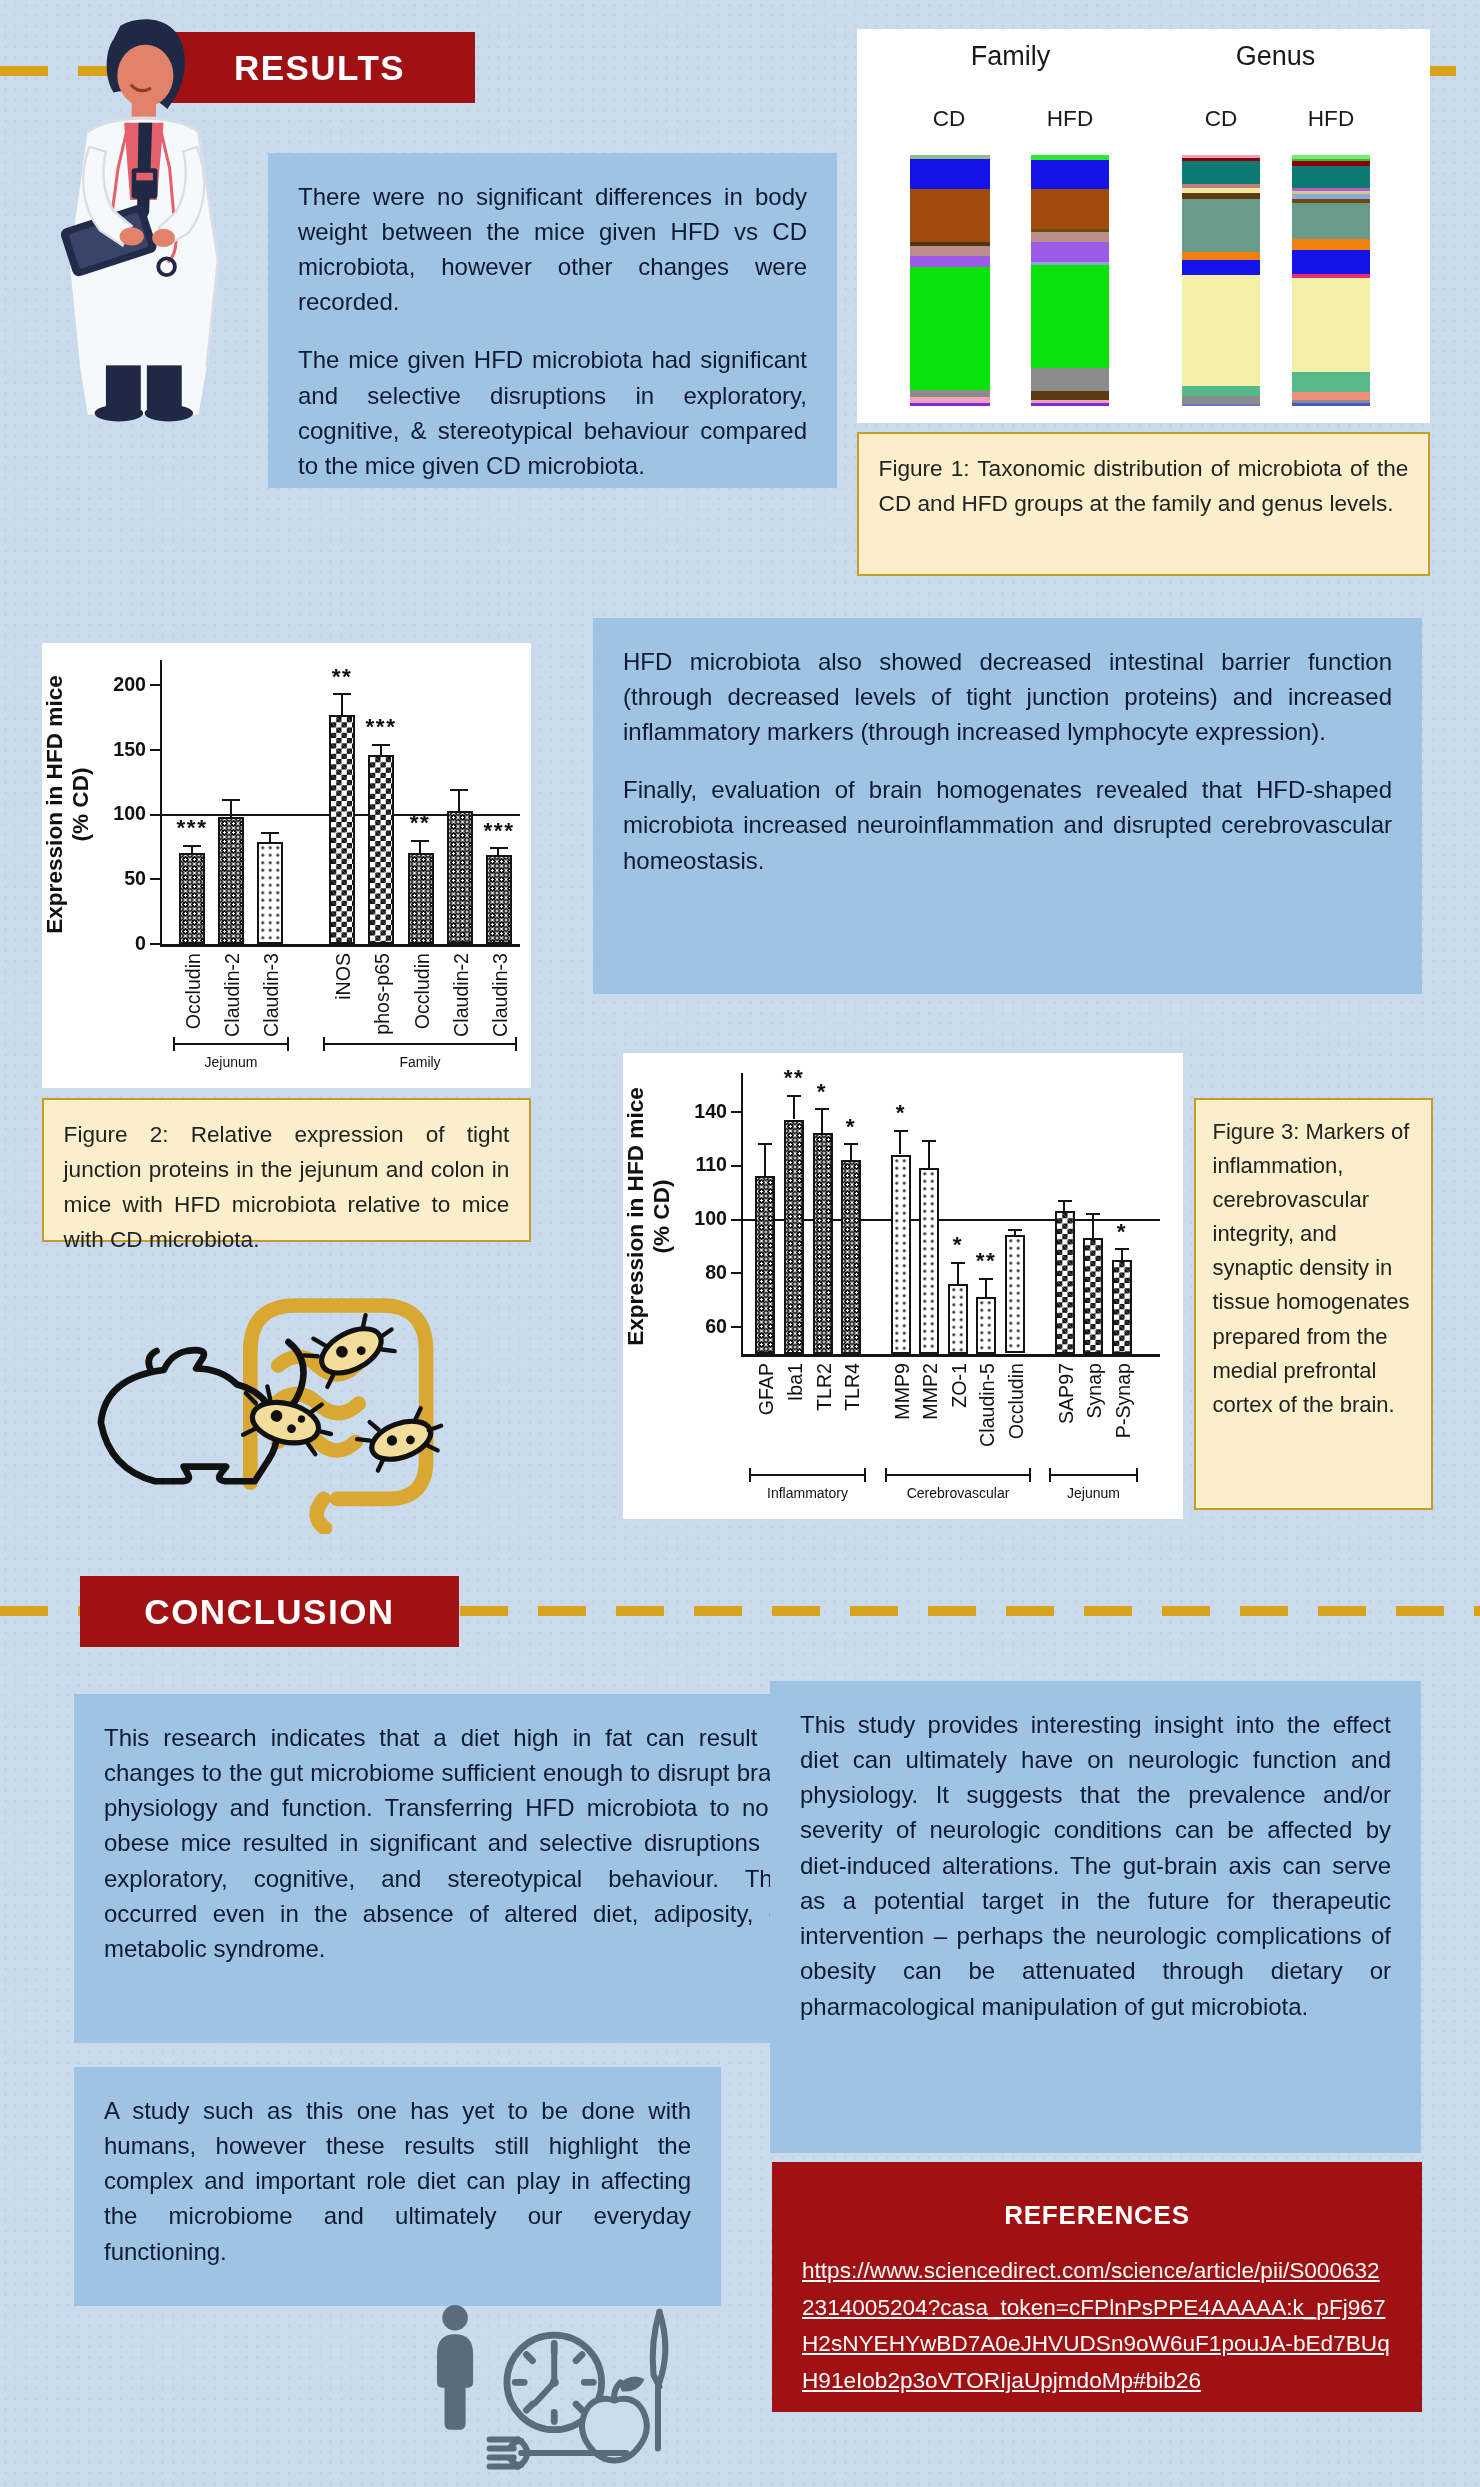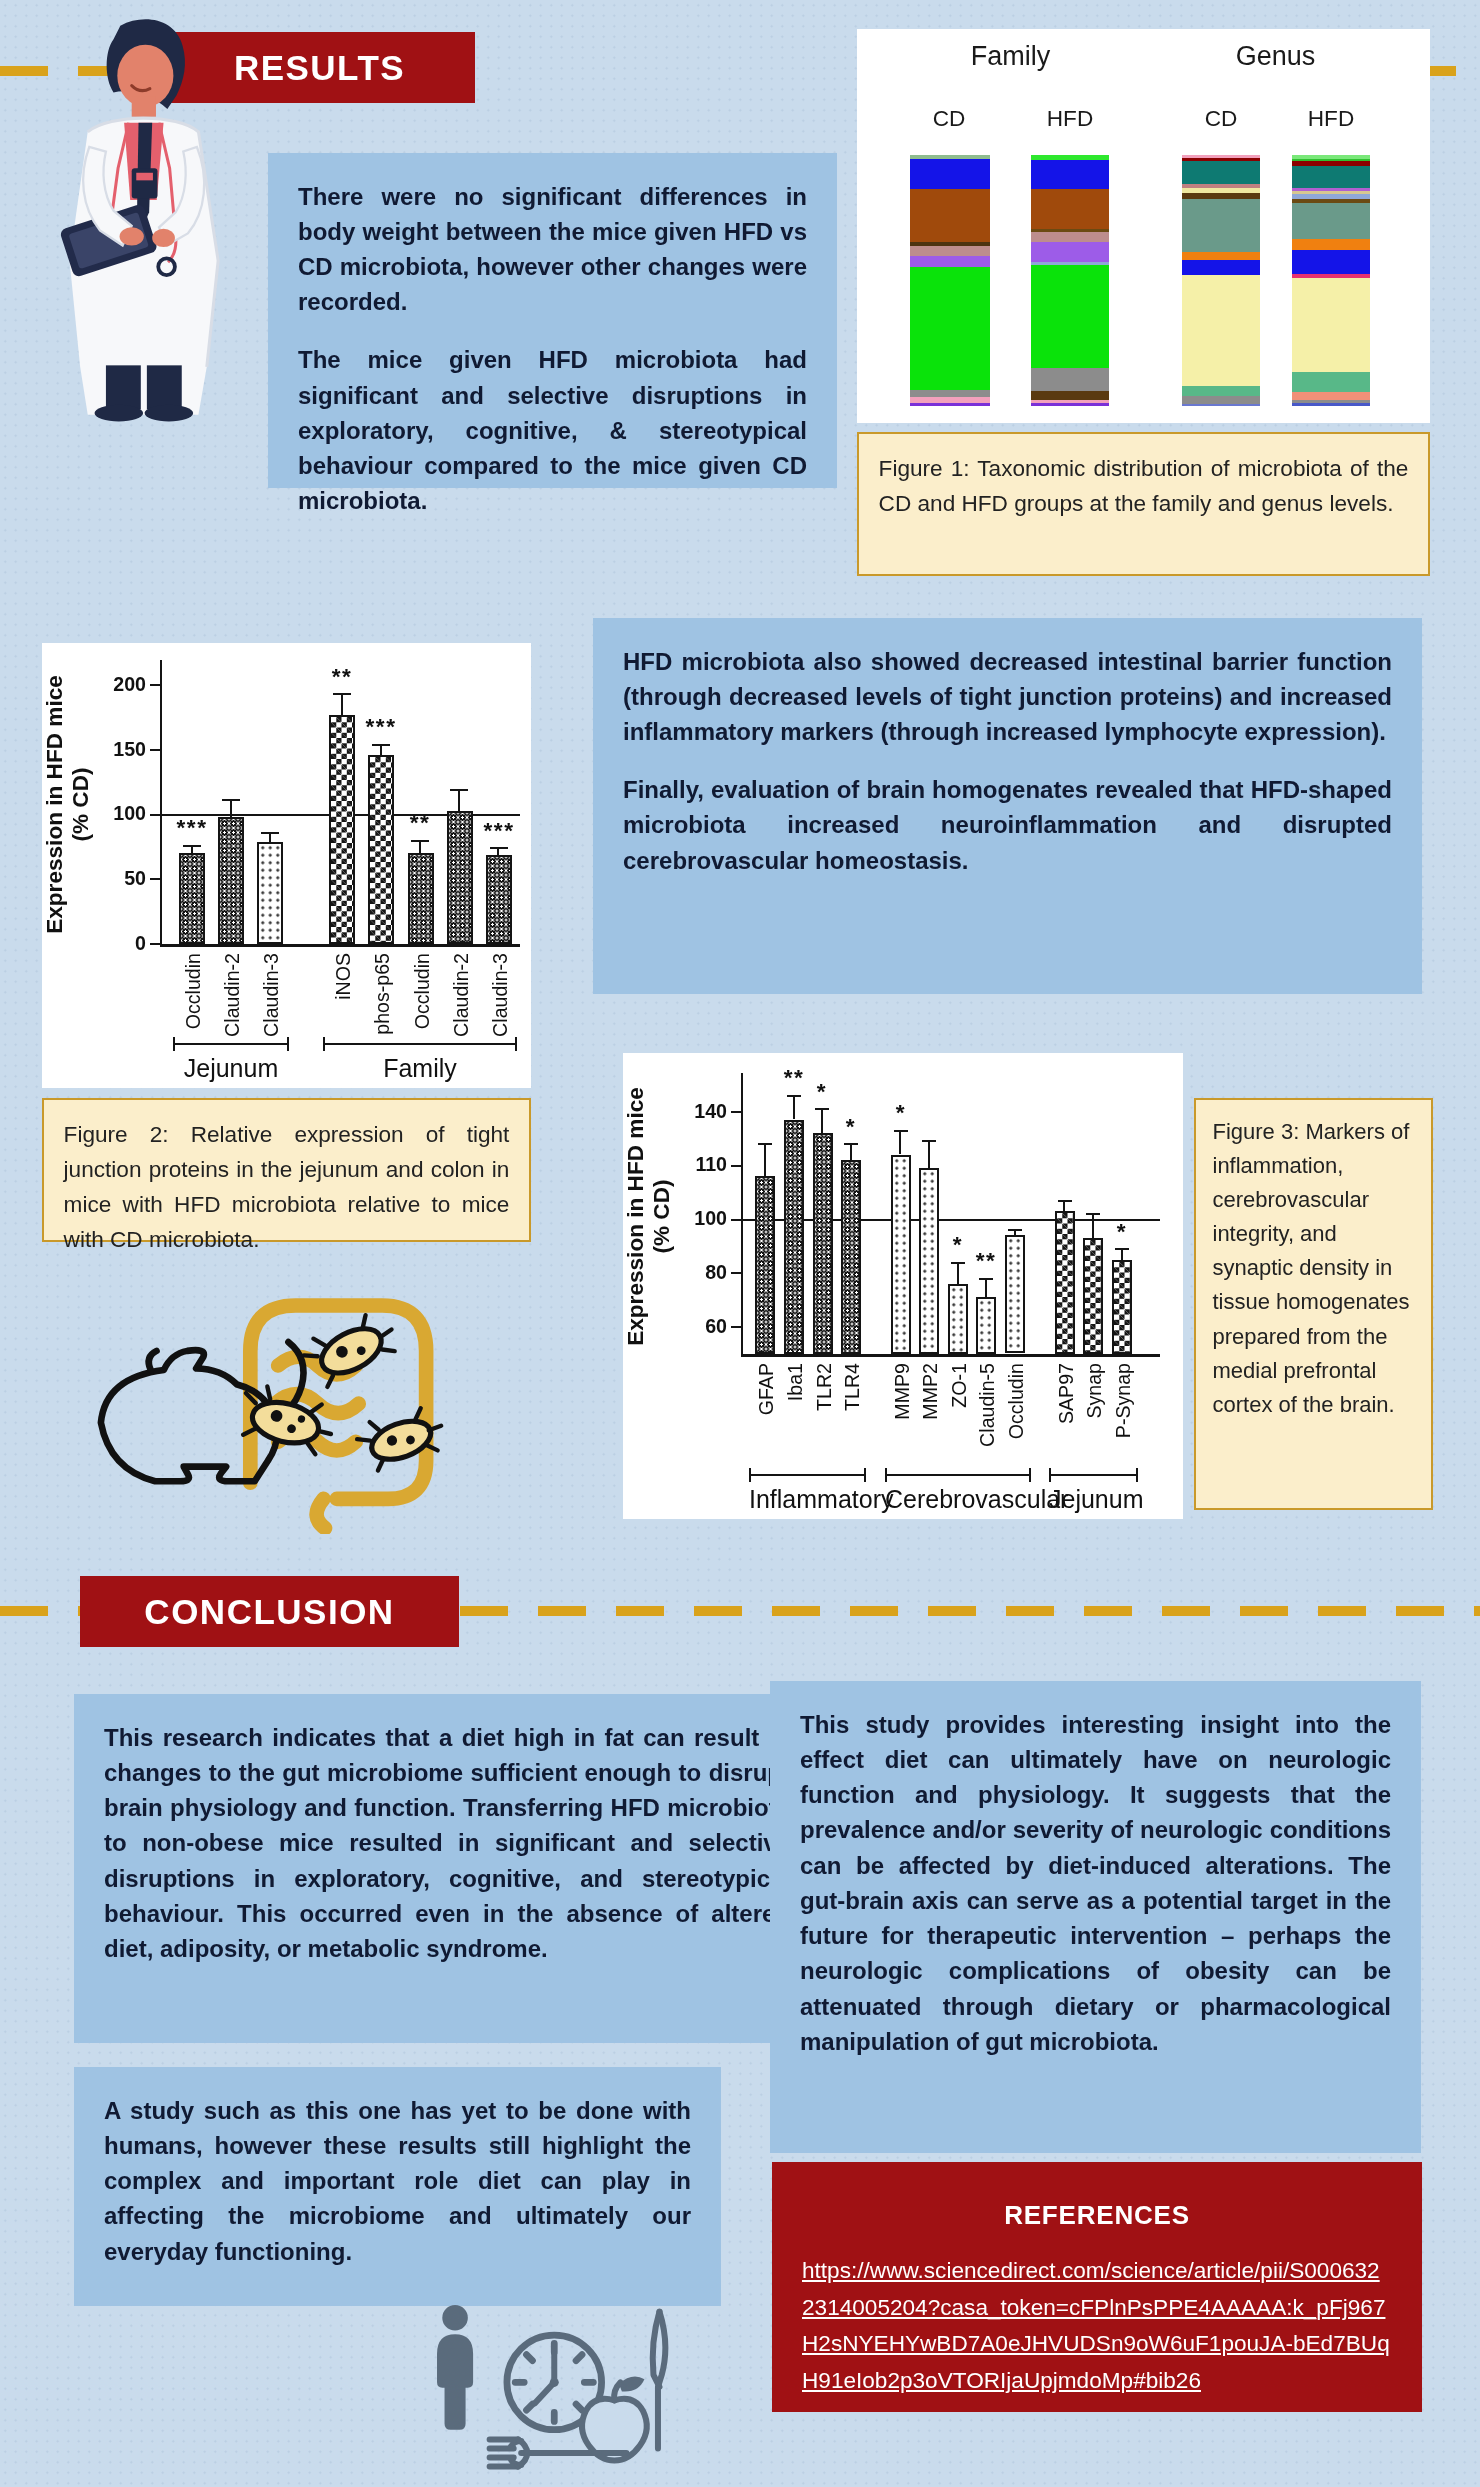--- a/index.html
+++ b/index.html
@@ -10,21 +10,21 @@
     background-image:radial-gradient(rgba(130,158,190,.22) 0.9px, transparent 1.2px);
     background-size:10.5px 10.5px;
     font-family:"Liberation Sans", sans-serif;
     overflow:hidden;
   }
   .dash{position:absolute;height:9.8px;z-index:1;
     background-image:repeating-linear-gradient(90deg,#d9a21b 0 48px,transparent 48px 78px);}
   .redbox{position:absolute;background:#a01114;z-index:3;display:flex;align-items:center;justify-content:center;}
   .redbox .hdr{color:#fff;font-weight:bold;font-size:35px;letter-spacing:1.5px;}
   .textblock{position:absolute;background:#9fc3e3;z-index:2;padding:25.6px 30px;color:#101a33;}
-  .textblock p{margin:0 0 22.6px 0;font-weight:bold;font-size:24px;line-height:1.47;text-align:justify;}
+  .textblock p{margin:0 0 22.6px 0;font-weight:normal;font-size:24px;line-height:1.47;text-align:justify;}
   .textblock p:last-child{margin-bottom:0;}
   .panel{position:absolute;background:#ffffff;z-index:2;}
   .caption{position:absolute;background:#fbeecb;border:2.3px solid #c9992a;z-index:2;
     padding:16.5px 19.6px;color:#222;font-size:22.6px;line-height:1.55;text-align:justify;}
   .caption.left{text-align:left;}
   
   .axis{position:absolute;background:#141414;}
   .ytick{position:absolute;width:53px;text-align:right;font-weight:bold;font-size:19.6px;color:#111;}
   .ytitle{position:absolute;text-align:center;font-weight:bold;font-size:22.6px;line-height:1.15;color:#111;transform:rotate(-90deg);}
   .bar{position:absolute;border:2.3px solid #141414;}
@@ -41,21 +41,21 @@
     background-size:10.5px 10.5px;background-position:0 0,5.3px 5.3px;}
   .errline{position:absolute;width:2.3px;background:#141414;}
   .errcap{position:absolute;height:2.3px;background:#141414;}
   .sig{position:absolute;width:68px;text-align:center;font-weight:bold;font-size:22.6px;letter-spacing:1.5px;color:#111;}
   .xlab{position:absolute;transform-origin:0 0;transform:rotate(-90deg) translateX(-100%);
     white-space:nowrap;font-size:19.6px;color:#111;}
   .bracket{position:absolute;height:2.3px;background:#141414;}
   .bracket::before,.bracket::after{content:"";position:absolute;width:2.3px;height:13.5px;background:#141414;top:-6px;}
   .bracket::before{left:0;}
   .bracket::after{right:0;}
-  .grplab{position:absolute;text-align:center;font-size:25px;color:#111;}
+  .grplab{position:absolute;text-align:center;font-size:14px;color:#111;}
   .fig1-title{position:absolute;font-size:27px;color:#1a1a1a;text-align:center;}
   .fig1-col{position:absolute;font-size:22.6px;color:#1a1a1a;text-align:center;}
   .stackbar{position:absolute;display:flex;flex-direction:column;}
   .stackbar div{width:100%;}
   .refbox{position:absolute;background:#a01114;z-index:2;padding:33px 30px;color:#fff;}
   .refbox h3{margin:4.5px 0 22.6px 0;text-align:center;font-size:26px;letter-spacing:0.8px;}
   .refbox a{color:#fff;font-size:22.6px;line-height:1.62;word-break:break-all;text-decoration:underline;font-weight:normal;}
   svg{position:absolute;z-index:3;}
 </style>
 </head>

